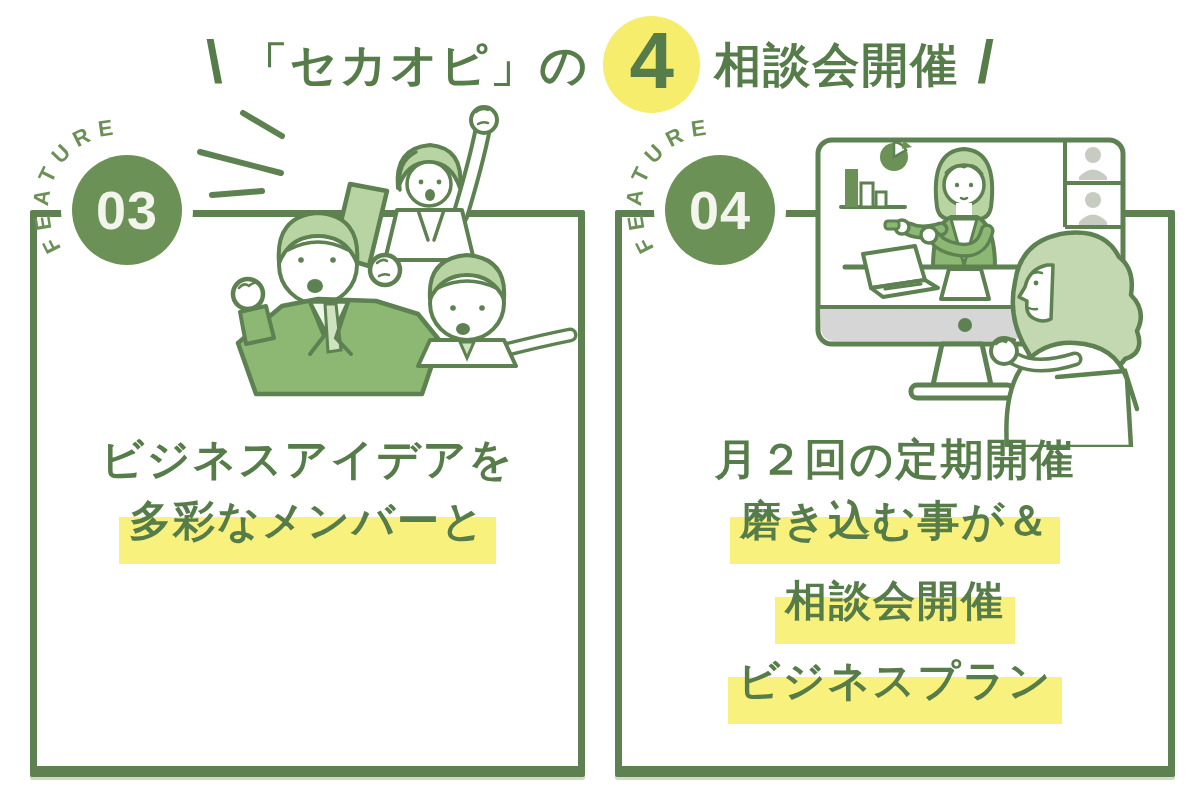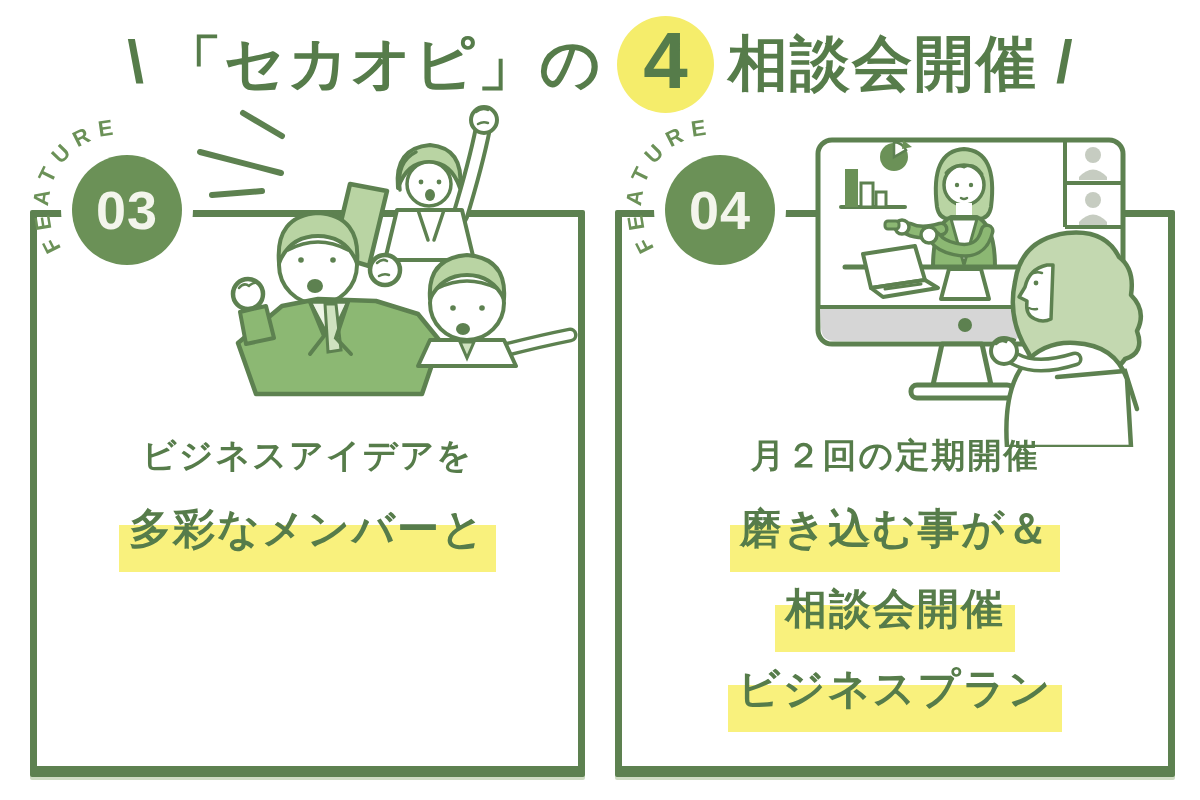--- a/index.html
+++ b/index.html
@@ -10,21 +10,21 @@
   }
   
   .header{
     position:absolute;top:12px;left:0;width:1200px;height:104px;
     display:flex;align-items:center;justify-content:center;gap:10px;
     color:#567c4a;z-index:6;
   }
   .decor{font-size:60px;font-weight:900;line-height:1;color:#567c4a;transform:translateY(-2px);}
   .decor.left{margin-right:8px;}
   .decor.right{margin-left:8px;}
-  .htext{font-size:60px;font-weight:900;letter-spacing:2px;line-height:1;}
+  .htext{font-size:47px;font-weight:900;letter-spacing:2px;line-height:1;}
   .count-circle{
     width:97px;height:97px;border-radius:50%;background:#f5ed6b;
     display:flex;align-items:center;justify-content:center;margin:0 4px;flex:0 0 auto;
   }
   .count-num{font-size:80px;font-weight:900;color:#567c4a;line-height:1;transform:translateY(-3px);}
   
   .card{
     position:absolute;top:210px;height:567px;background:#ffffff;
     border:7px solid #5d8150;border-bottom-width:11px;border-radius:2px;
     box-sizing:border-box;z-index:1;
@@ -40,21 +40,21 @@
   .illus{position:absolute;z-index:3;}
   .illus.left{left:160px;top:98px;width:440px;height:345px;}
   .illus.right{left:775px;top:107px;width:420px;height:340px;}
   
   .card-text{
     position:absolute;top:438px;display:flex;flex-direction:column;align-items:center;z-index:4;
   }
   .card-text.left{left:30px;width:555px;}
   .card-text.right{left:615px;width:560px;}
   .tline{line-height:1;font-weight:900;color:#567c4a;white-space:nowrap;}
-  .tline.small{font-size:34px;letter-spacing:2px;height:47px;margin-bottom:23px;}
+  .tline.small{font-size:43px;letter-spacing:2px;height:47px;margin-bottom:15px;}
   .tline.big{font-size:42px;letter-spacing:2px;height:63px;margin-bottom:17px;}
   .tline.hl span{
     background-image:linear-gradient(to bottom, rgba(0,0,0,0) 30%, #f9f17d 30%);
     padding:0 10px 20px 10px;
   }
 </style>
 </head>
 <body>
 
 <div class="header">

